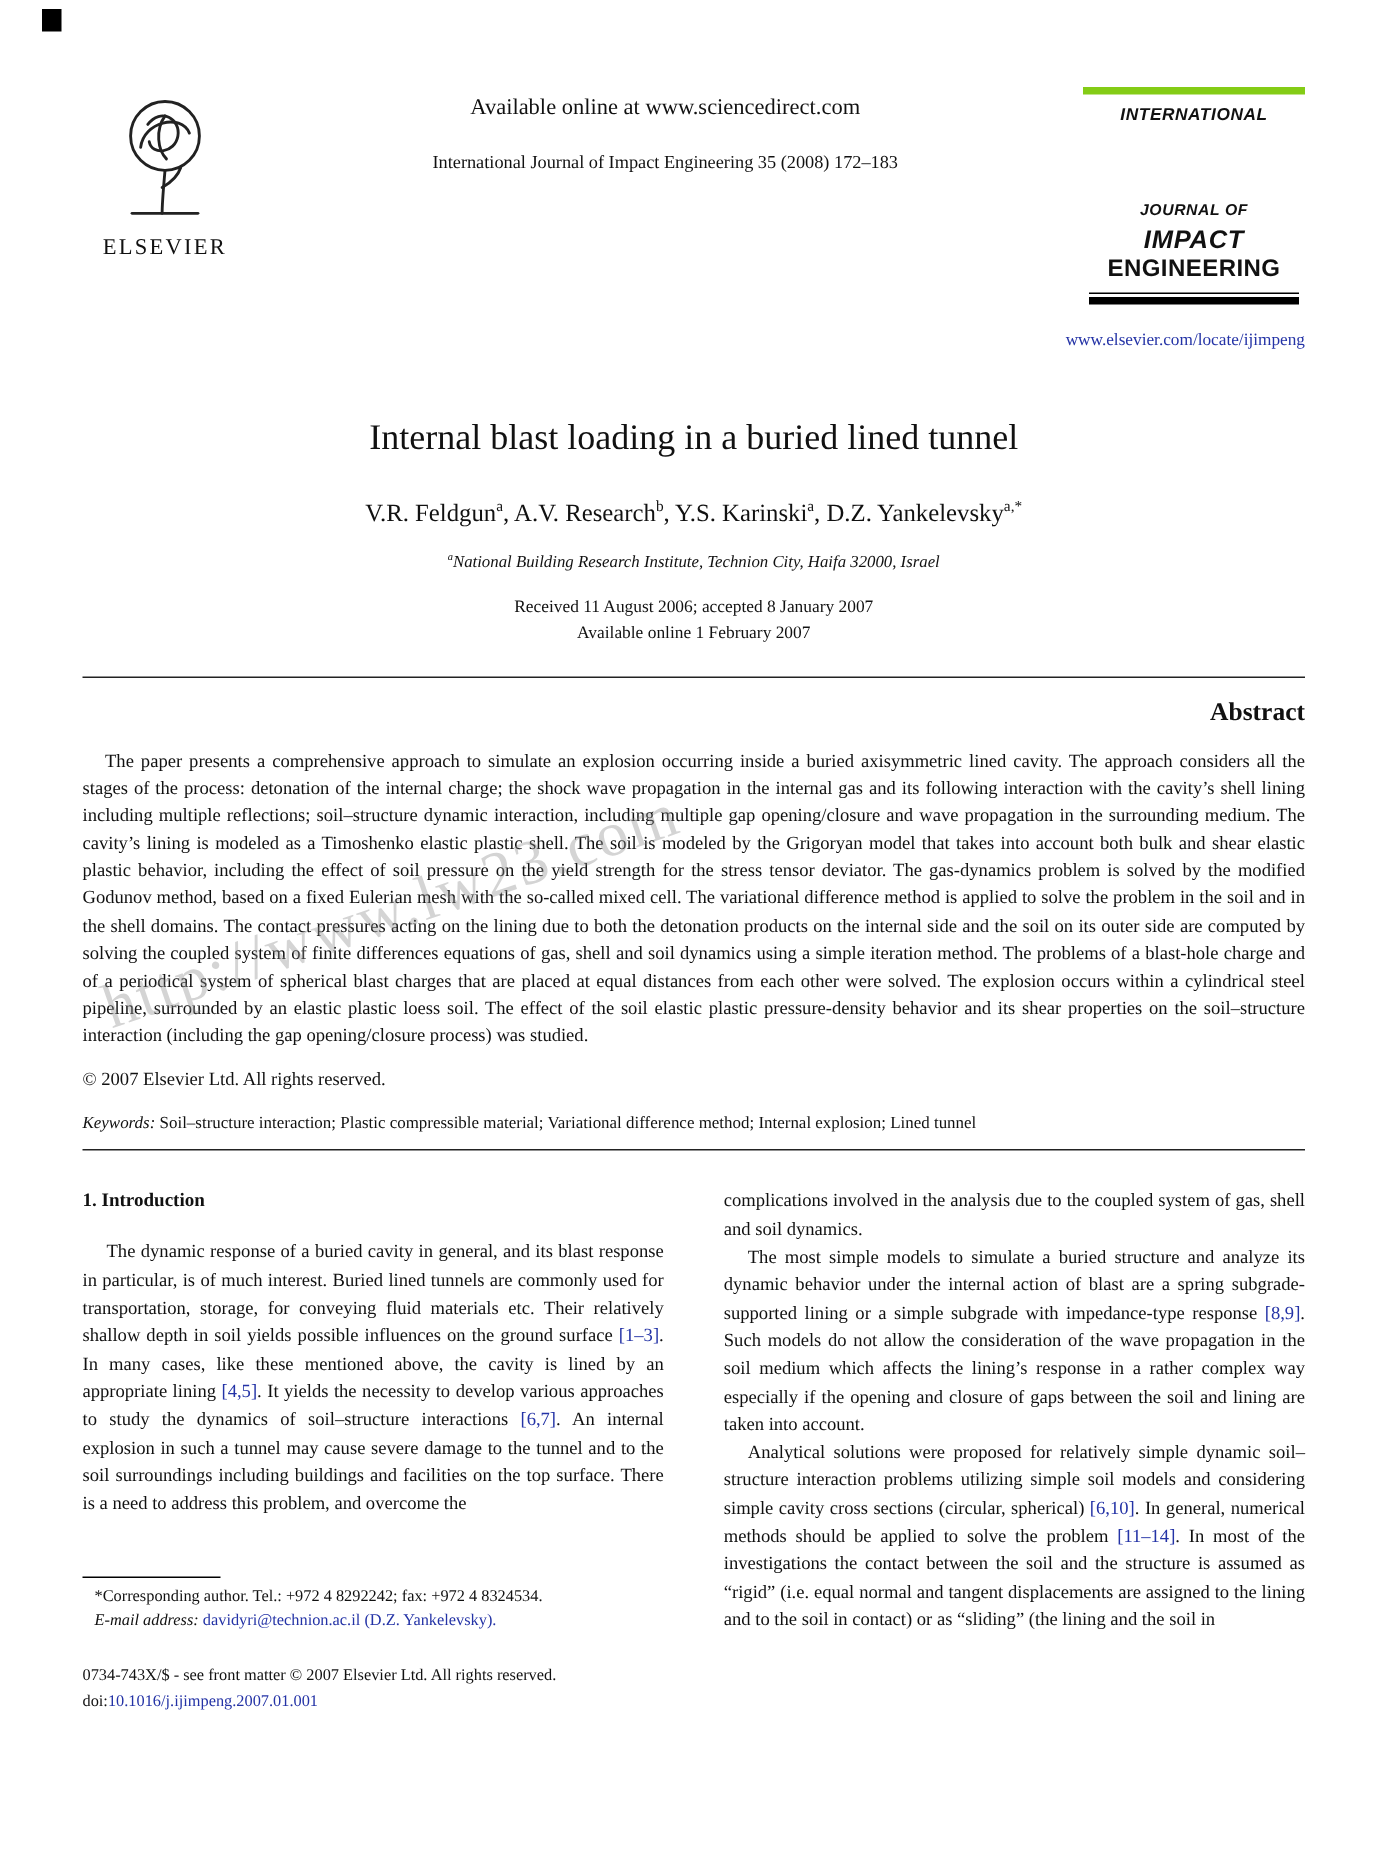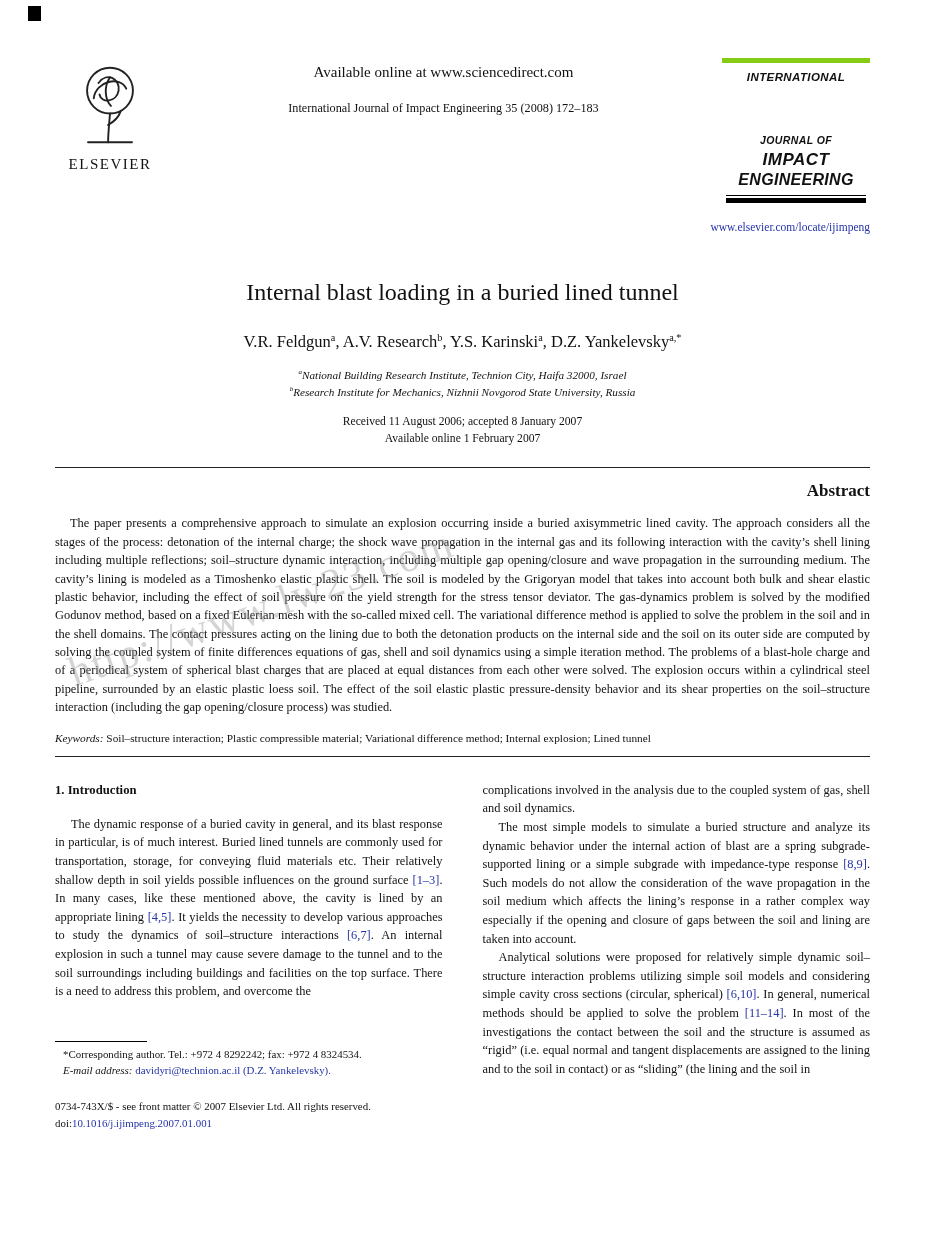--- a/index.html
+++ b/index.html
@@ -24,21 +24,21 @@
   .center-col { flex:1; text-align:center; padding-top:6px; }
   .available-online { font-size:15px; }
   .sd-logo { margin-top:10px; display:inline-flex; align-items:center; gap:6px; }
   .sd-word { font-family:"Liberation Sans", sans-serif; font-weight:700; font-size:25px; color:#1d1d1d; letter-spacing:0.2px; }
   .journal-ref { font-size:12.2px; margin-top:20px; }
   .banner-col { width:148px; }
   .banner { border-top:5px solid #84cc16; padding:7px 4px 0 4px; text-align:center; font-family:"Liberation Sans", sans-serif; }
   .banner .b1 { font-size:11.5px; font-weight:600; font-style:italic; letter-spacing:0.4px; line-height:1.35; }
   .banner .b2 { font-size:10.5px; font-weight:600; font-style:italic; letter-spacing:0.4px; line-height:1.35;margin-top:47px; }
   .banner .b3 { font-size:17px; font-weight:800; font-style:italic; letter-spacing:0.5px; line-height:1.2; margin-top:3px; }
-  .banner .b4 { font-size:16px; font-weight:800; font-style:italic; letter-spacing:0.3px; line-height:1.2;text-align:center; }
+  .banner .b4 { font-size:16px; font-weight:800; letter-spacing:0.3px; line-height:1.2;text-align:center; }
   .banner-rule-thin { border-top:1.5px solid #000; margin-top:6px; }
   .banner-rule-thick { border-top:5px solid #000; margin-top:2px; }
   .homepage-row { text-align:right; margin-top:14px; }
   .homepage-link { font-size:11.5px; color:var(--link); text-decoration:none; }
 
   
   .article-title { text-align:center; font-size:24px; font-weight:400; margin-top:44px; }
   .authors { text-align:center; font-size:16.5px; margin-top:26px; }
   sup { font-size:62%; vertical-align:super; line-height:0; }
   .affils { text-align:center; font-size:11.2px; font-style:italic; margin-top:15px; line-height:1.5; }
@@ -128,32 +128,32 @@
   </div>
 
   <div class="article-title">Internal blast loading in a buried lined tunnel</div>
 
   <div class="authors">
     <span><span>V.R. Feldgun</span><sup>a</sup><span>, </span></span><span><span>A.V. Research</span><sup>b</sup><span>, </span></span><span><span>Y.S. Karinski</span><sup>a</sup><span>, </span></span><span><span>D.Z. Yankelevsky</span><sup>a,*</sup><span></span></span>
   </div>
 
   <div class="affils">
     <div><sup>a</sup><span>National Building Research Institute, Technion City, Haifa 32000, Israel</span></div>
-    <div><sup>b</sup><span>Research Institute for Mechanics, Nizhnii Novgorod State University, Russia</span></div>
   </div>
 
   <div class="dates">
     <div>Received 11 August 2006; accepted 8 January 2007</div>
     <div>Available online 1 February 2007</div>
   </div>
 
   <hr class="rule rule-top">
 
   <div class="abstract-heading">Abstract</div>
   <p class="abstract-text">The paper presents a comprehensive approach to simulate an explosion occurring inside a buried axisymmetric lined cavity. The approach considers all the stages of the process: detonation of the internal charge; the shock wave propagation in the internal gas and its following interaction with the cavity’s shell lining including multiple reflections; soil–structure dynamic interaction, including multiple gap opening/closure and wave propagation in the surrounding medium. The cavity’s lining is modeled as a Timoshenko elastic plastic shell. The soil is modeled by the Grigoryan model that takes into account both bulk and shear elastic plastic behavior, including the effect of soil pressure on the yield strength for the stress tensor deviator. The gas-dynamics problem is solved by the modified Godunov method, based on a fixed Eulerian mesh with the so-called mixed cell. The variational difference method is applied to solve the problem in the soil and in the shell domains. The contact pressures acting on the lining due to both the detonation products on the internal side and the soil on its outer side are computed by solving the coupled system of finite differences equations of gas, shell and soil dynamics using a simple iteration method. The problems of a blast-hole charge and of a periodical system of spherical blast charges that are placed at equal distances from each other were solved. The explosion occurs within a cylindrical steel pipeline, surrounded by an elastic plastic loess soil. The effect of the soil elastic plastic pressure-density behavior and its shear properties on the soil–structure interaction (including the gap opening/closure process) was studied.</p>
+  <p class="copyright-line">© 2007 Elsevier Ltd. All rights reserved.</p>
 
   <p class="keywords"><span class="italic">Keywords: </span><span>Soil–structure interaction; Plastic compressible material; Variational difference method; Internal explosion; Lined tunnel</span></p>
 
   <hr class="rule rule-kw">
 
   <div class="columns">
     <div class="col col-left">
       <h2 class="section-heading">1. Introduction</h2>
       <p class="par"><span>The dynamic response of a buried cavity in general, and its blast response in particular, is of much interest. Buried lined tunnels are commonly used for transportation, storage, for conveying fluid materials etc. Their relatively shallow depth in soil yields possible influences on the ground surface </span><span class="link">[1–3]</span><span>. In many cases, like these mentioned above, the cavity is lined by an appropriate lining </span><span class="link">[4,5]</span><span>. It yields the necessity to develop various approaches to study the dynamics of soil–structure interactions </span><span class="link">[6,7]</span><span>. An internal explosion in such a tunnel may cause severe damage to the tunnel and to the soil surroundings including buildings and facilities on the top surface. There is a need to address this problem, and overcome the</span></p>
 

